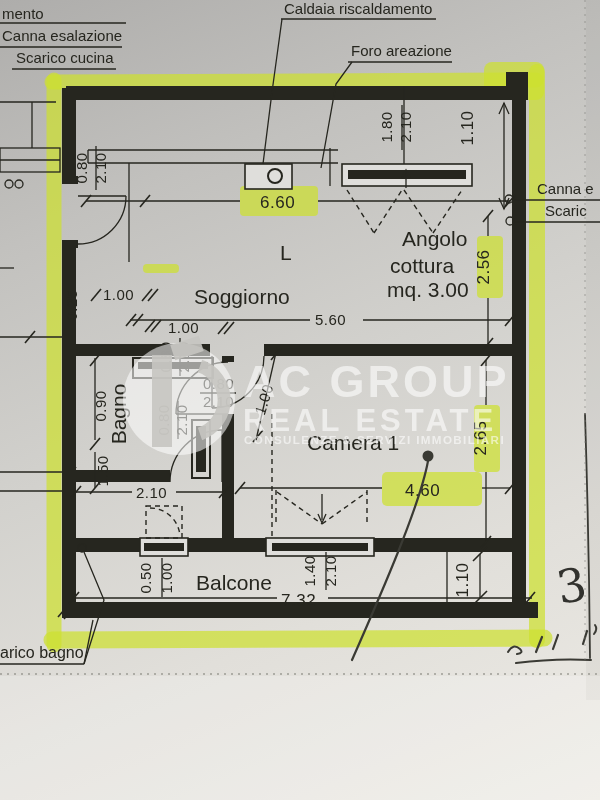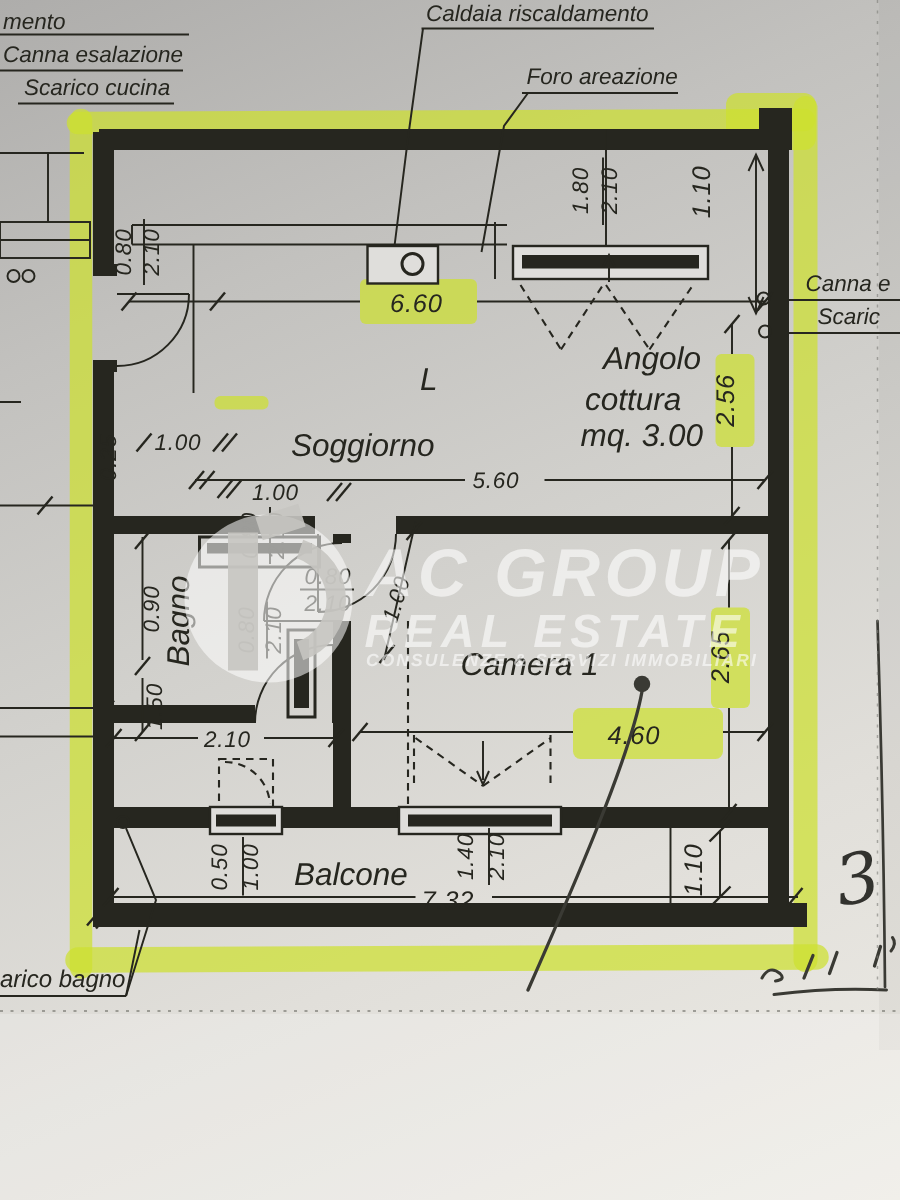--- a/index.html
+++ b/index.html
@@ -2,21 +2,20 @@
 <html style="--paper-light: #edebe5; --paper-dark: #b0afac; --ink: #26261f; --highlighter: #cde02f; --pen: #3a3a34; --watermark: #ffffff;"><head>
 <meta charset="utf-8">
 <style>
   html,body{margin:0;padding:0;}
   .paper{
     position:relative;
     width:600px;height:800px;
     overflow:hidden;
     background:linear-gradient(158deg,#aeadab 0%,#c2c1be 24%,#d2d1cd 48%,#e1dfda 72%,#edebe5 100%);
     font-family:"Liberation Sans", sans-serif;
-    font-style:italic;
   }
   svg{position:absolute;left:0;top:0;}
   .wall{fill:var(--ink);stroke:none;}
   .thin{stroke:var(--ink);stroke-width:1.3;fill:none;}
   .thin2{stroke:var(--ink);stroke-width:2;fill:none;}
   .dash{stroke:var(--ink);stroke-width:1.4;fill:none;stroke-dasharray:5 4;}
   .tick{stroke:var(--ink);stroke-width:1.6;}
   .lbl{fill:var(--ink);font-size:15px;}
   .lbl16{fill:var(--ink);font-size:16px;}
   .dim{fill:var(--ink);font-size:15px;letter-spacing:.5px;}

